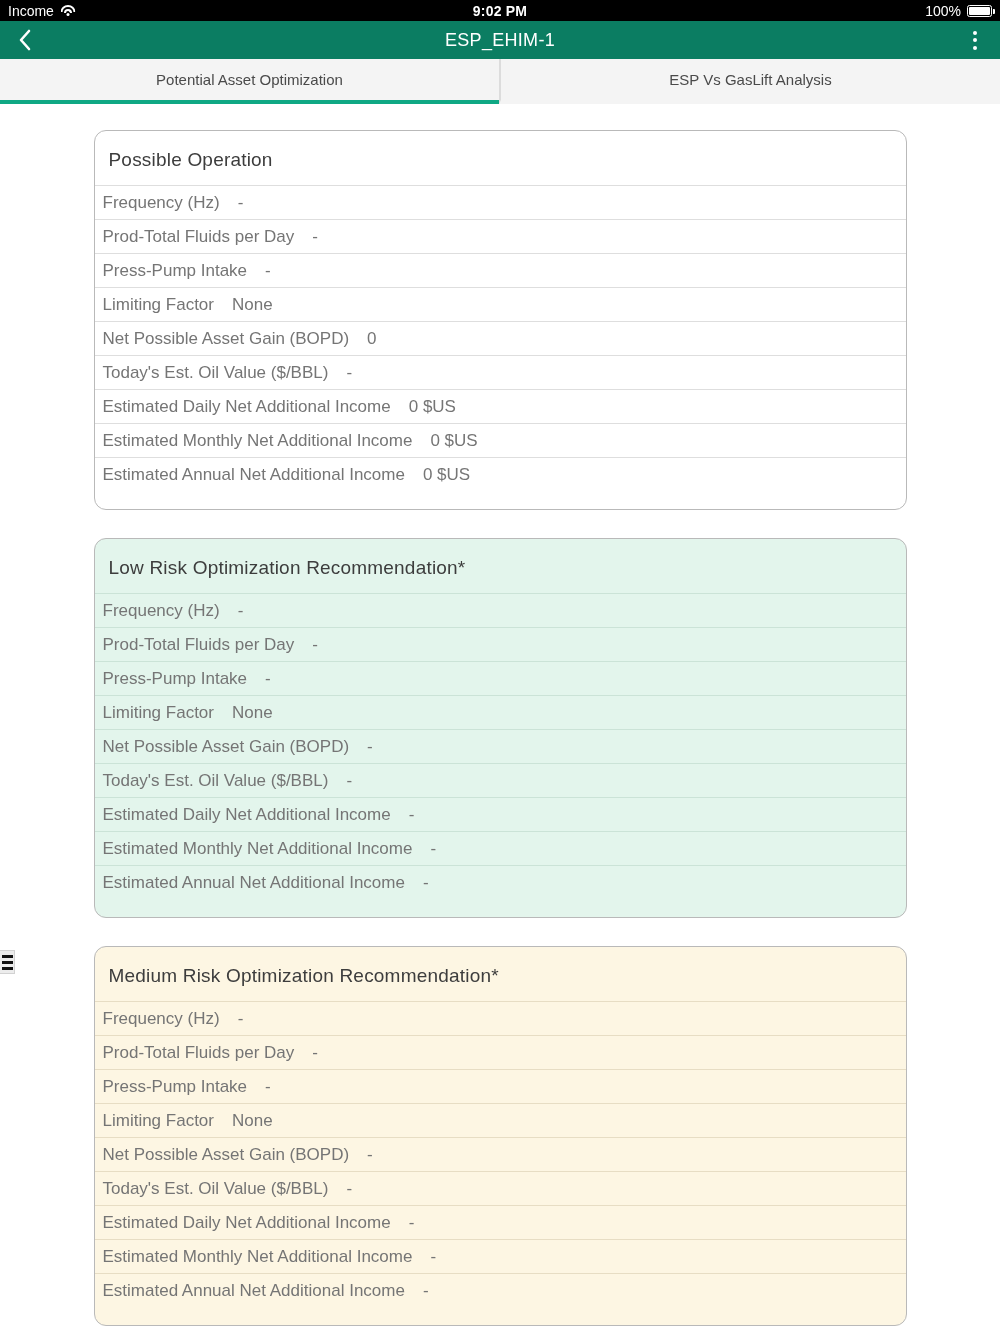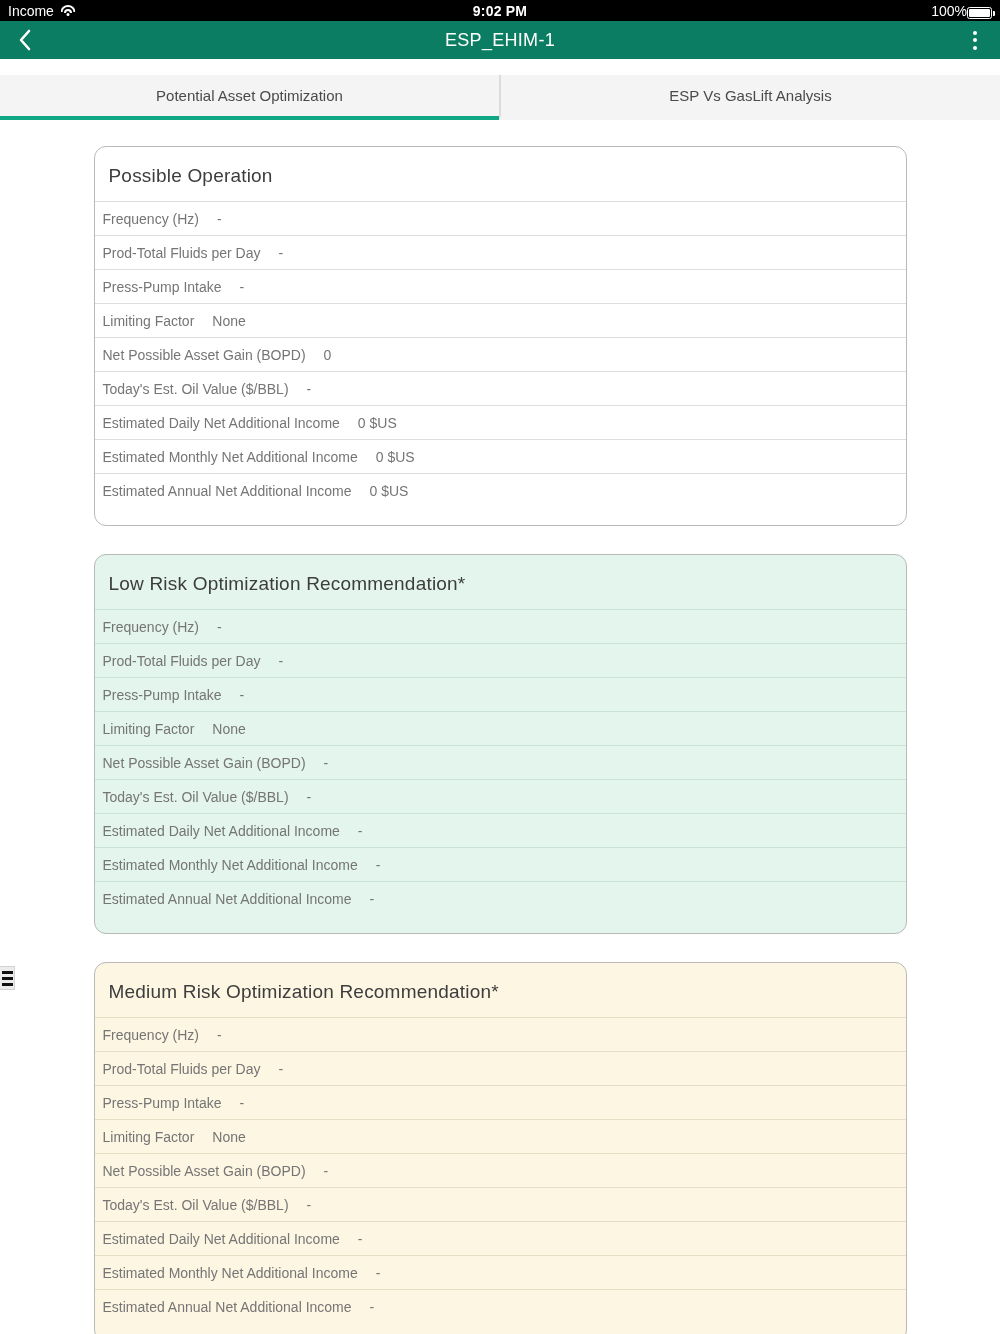--- a/index.html
+++ b/index.html
@@ -20,21 +20,21 @@
     padding: 0 8px;
     font-size: 14px;
     position: relative;
   }
   .status-left { display: flex; align-items: center; gap: 7px; }
   .status-center {
     position: absolute; left: 0; right: 0; text-align: center;
     font-size: 14px; font-weight: 700; letter-spacing: .2px;
   }
   .status-right {
-    margin-left: auto; display: flex; align-items: flex-end; 
+    margin-left: auto; display: flex; align-items: center; gap: 6px;
     font-size: 14px; z-index: 2;
   }
   .wifi-icon { display: inline-block; width: 15px; height: 11px; position: relative; }
   .wifi-icon i {
     position: absolute; border: 2px solid #fff; border-bottom: none;
     border-radius: 50% 50% 0 0 / 100% 100% 0 0; left: 50%; transform: translateX(-50%);
   }
   .wifi-icon i:nth-child(1) { width: 15px; height: 7px; top: 0; }
   .wifi-icon i:nth-child(2) { width: 8px;  height: 4px; top: 3.5px; }
   .wifi-icon i:nth-child(3) {
@@ -64,21 +64,21 @@
     position: absolute; left: 0; right: 0; text-align: center;
     font-size: 18px; letter-spacing: .3px; pointer-events: none;
   }
   .overflow-menu {
     margin-left: auto; display: flex; flex-direction: column; gap: 3.5px;
     align-items: center; justify-content: center; width: 22px; height: 28px; cursor: pointer;
   }
   .overflow-menu span { width: 4px; height: 4px; border-radius: 50%; background: #ffffff; display: block; }
 
   
-  .tab-bar { display: flex; height: 45px; background: #84cc16; margin-top: 16px; }
+  .tab-bar { display: flex; height: 45px; background: #84cc16; }
   .tab {
     flex: 1; background: #f4f4f4; display: flex; align-items: center; justify-content: center;
     font-size: 15px; color: #4a4a4a; position: relative; cursor: pointer;
     border-bottom: 4px solid transparent;
   }
   .tab.active { border-bottom-color: #0fa884; background: #f4f4f4; }
   .tab + .tab { border-left: 2px solid #dcdcdc; align-items: center; }
 
   
   .drawer-handle {
@@ -100,21 +100,21 @@
     border: 1px solid #b9b9b9; border-radius: 12px;
     background: #ffffff; overflow: hidden;
   }
   .card-title {
     font-size: 19px; color: #3d3d3d; padding: 18px 14px 14px 14px; letter-spacing: .2px;
   }
   .row {
     display: flex; align-items: center;
     padding: 0 8px 0 8px; height: 34px;
     border-top: 1px solid #dedede;
-    font-size: 14px; color: #757575;
+    font-size: 17px; color: #757575;
   }
   .row:first-of-type { border-top: none; }
   .row .label { white-space: nowrap; }
   .row .value { margin-left: 18px; white-space: nowrap; }
   .card-pad { height: 18px; }
 
   .card.low    { background: #e3f5ec; }
   .card.low .row    { border-top-color: #cbe3d7; }
   .card.medium { background: #fdf6e3; }
   .card.medium .row { border-top-color: #e7ddc4; }

